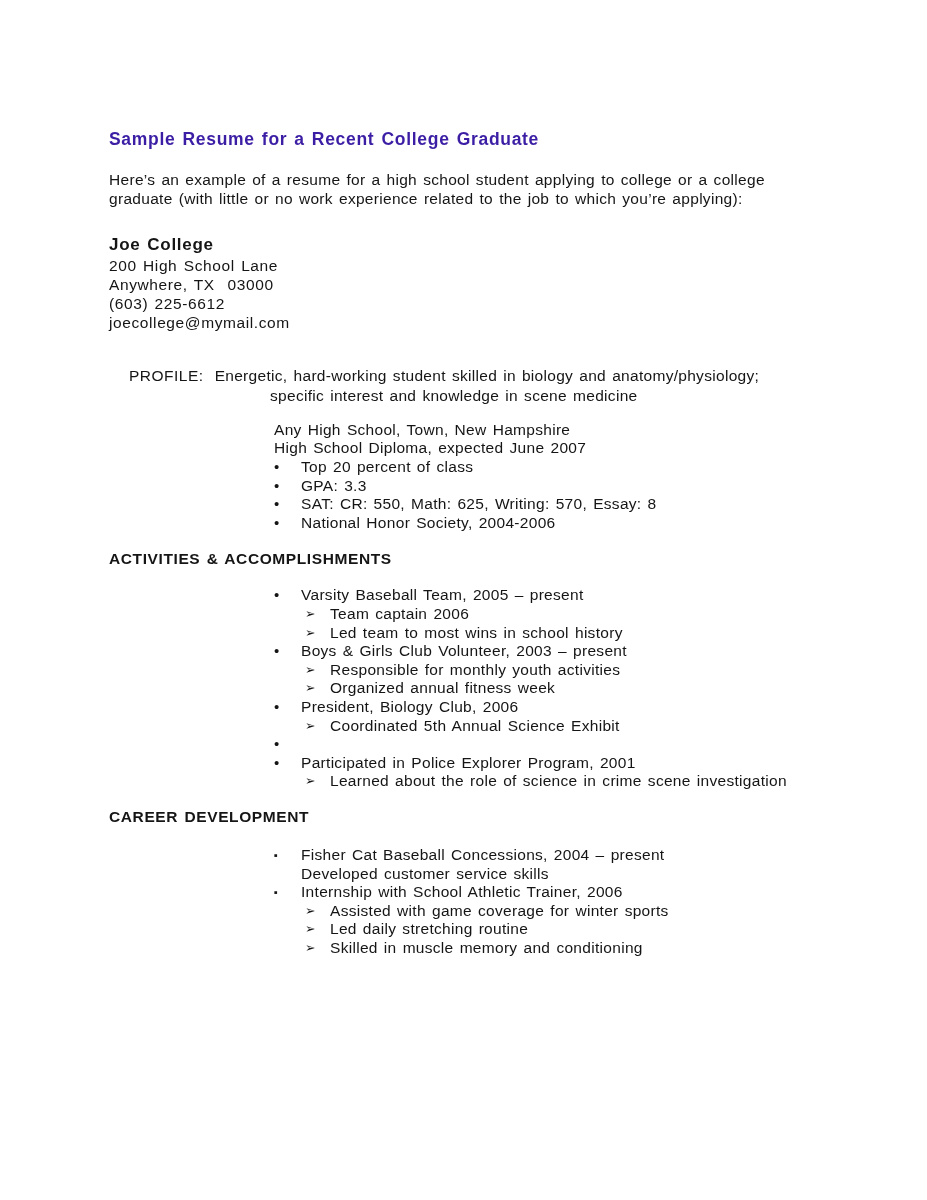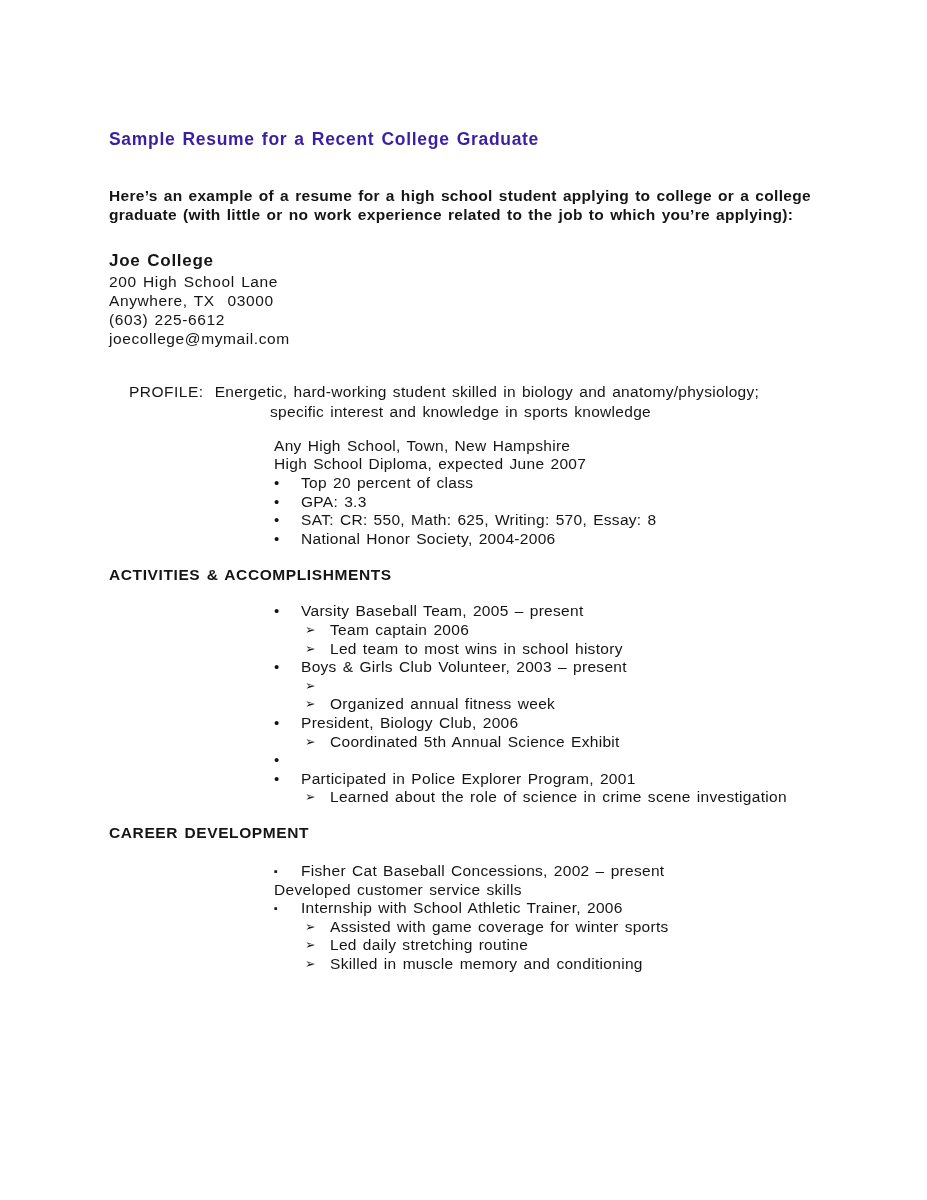--- a/index.html
+++ b/index.html
@@ -8,21 +8,21 @@
     font-family:"Liberation Sans", sans-serif; color:#151515;
     letter-spacing:0.3px; word-spacing:1.5px;
   }
   .content { padding:130px 60px 0 109px; }
 
   .title {
     margin:0; font-size:17.5px; font-weight:bold; line-height:19px; letter-spacing:0.7px;
     color:#3C1EA5;
   }
 
-  .intro { margin-top:37px; font-size:15.5px; line-height:19.2px;font-weight:bold; }
+  .intro { margin-top:21px; font-size:15.5px; line-height:19.2px; }
   .intro .ln { white-space:pre-wrap; }
 
   .contact { margin-top:25px; }
   .contact .name { font-size:17px; font-weight:bold; line-height:23px; letter-spacing:0.7px; }
   .contact .line { font-size:15.5px; line-height:19px; letter-spacing:0.6px; white-space:pre-wrap; }
 
   .profile { margin-top:34px; margin-left:20px; font-size:15.5px; line-height:19.2px; }
   .profile .lbl { font-weight:normal; letter-spacing:0.5px; }
   .profile .p1txt { margin-left:11px; }
   .profile .p2 { margin-left:141px; }
@@ -37,21 +37,21 @@
   .block-activities { margin-top:18px; }
   .block-career { margin-top:20px; }
 
   .row { display:flex; }
   .mk { flex:none; width:27px; }
   .mk-disc { font-size:15px; }
   .mk-arrow { font-size:12.5px; font-family:"DejaVu Sans", sans-serif; }
   .mk-sq { font-size:11px; line-height:18.6px; }
   .l2 { margin-left:31px; }
   .l2 .mk { width:25px; }
-  .cont { }
+  .cont { margin-left:27px; }
 </style>
 </head>
 <body>
 
 <div class="page">
   <div class="content">
 
     <h1 class="title" style="color: rgb(60, 30, 165);">Sample Resume for a Recent College Graduate</h1>
 
     <div class="intro">
@@ -64,21 +64,21 @@
       <div class="line">200 High School Lane</div>
       <div class="line">Anywhere, TX  03000</div>
       <div class="line">(603) 225-6612</div>
       <div class="line">joecollege@mymail.com</div>
     </div>
 
     <div class="profile">
       <div>
         <span class="lbl">PROFILE:</span><span class="p1txt">Energetic, hard-working student skilled in biology and anatomy/physiology;</span>
       </div>
-      <div class="p2">specific interest and knowledge in sports knowledge</div>
+      <div class="p2">specific interest and knowledge in scene medicine</div>
     </div>
 
     <div class="block block-academics">
       <div>Any High School, Town, New Hampshire</div>
       <div>High School Diploma, expected June 2007</div>
       <div class="row l1">
         <span class="mk mk-disc">•</span>
         <span class="txt">Top 20 percent of class</span>
       </div>
       <div class="row l1">
@@ -108,20 +108,21 @@
       <div class="row l2">
         <span class="mk mk-arrow">➢</span>
         <span class="txt">Led team to most wins in school history</span>
       </div>
       <div class="row l1">
         <span class="mk mk-disc">•</span>
         <span class="txt">Boys &amp; Girls Club Volunteer, 2003 – present</span>
       </div>
       <div class="row l2">
         <span class="mk mk-arrow">➢</span>
+        <span class="txt">Responsible for monthly youth activities</span>
       </div>
       <div class="row l2">
         <span class="mk mk-arrow">➢</span>
         <span class="txt">Organized annual fitness week</span>
       </div>
       <div class="row l1">
         <span class="mk mk-disc">•</span>
         <span class="txt">President, Biology Club, 2006</span>
       </div>
       <div class="row l2">
@@ -138,21 +139,21 @@
       <div class="row l2">
         <span class="mk mk-arrow">➢</span>
         <span class="txt">Learned about the role of science in crime scene investigation</span>
       </div>
     </div>
 
     <div class="sec sec-career">CAREER DEVELOPMENT</div>
     <div class="block block-career">
       <div class="row l1">
         <span class="mk mk-sq">▪</span>
-        <span class="txt">Fisher Cat Baseball Concessions, 2002 – present</span>
+        <span class="txt">Fisher Cat Baseball Concessions, 2004 – present</span>
       </div>
       <div class="cont">Developed customer service skills</div>
       <div class="row l1">
         <span class="mk mk-sq">▪</span>
         <span class="txt">Internship with School Athletic Trainer, 2006</span>
       </div>
       <div class="row l2">
         <span class="mk mk-arrow">➢</span>
         <span class="txt">Assisted with game coverage for winter sports</span>
       </div>

